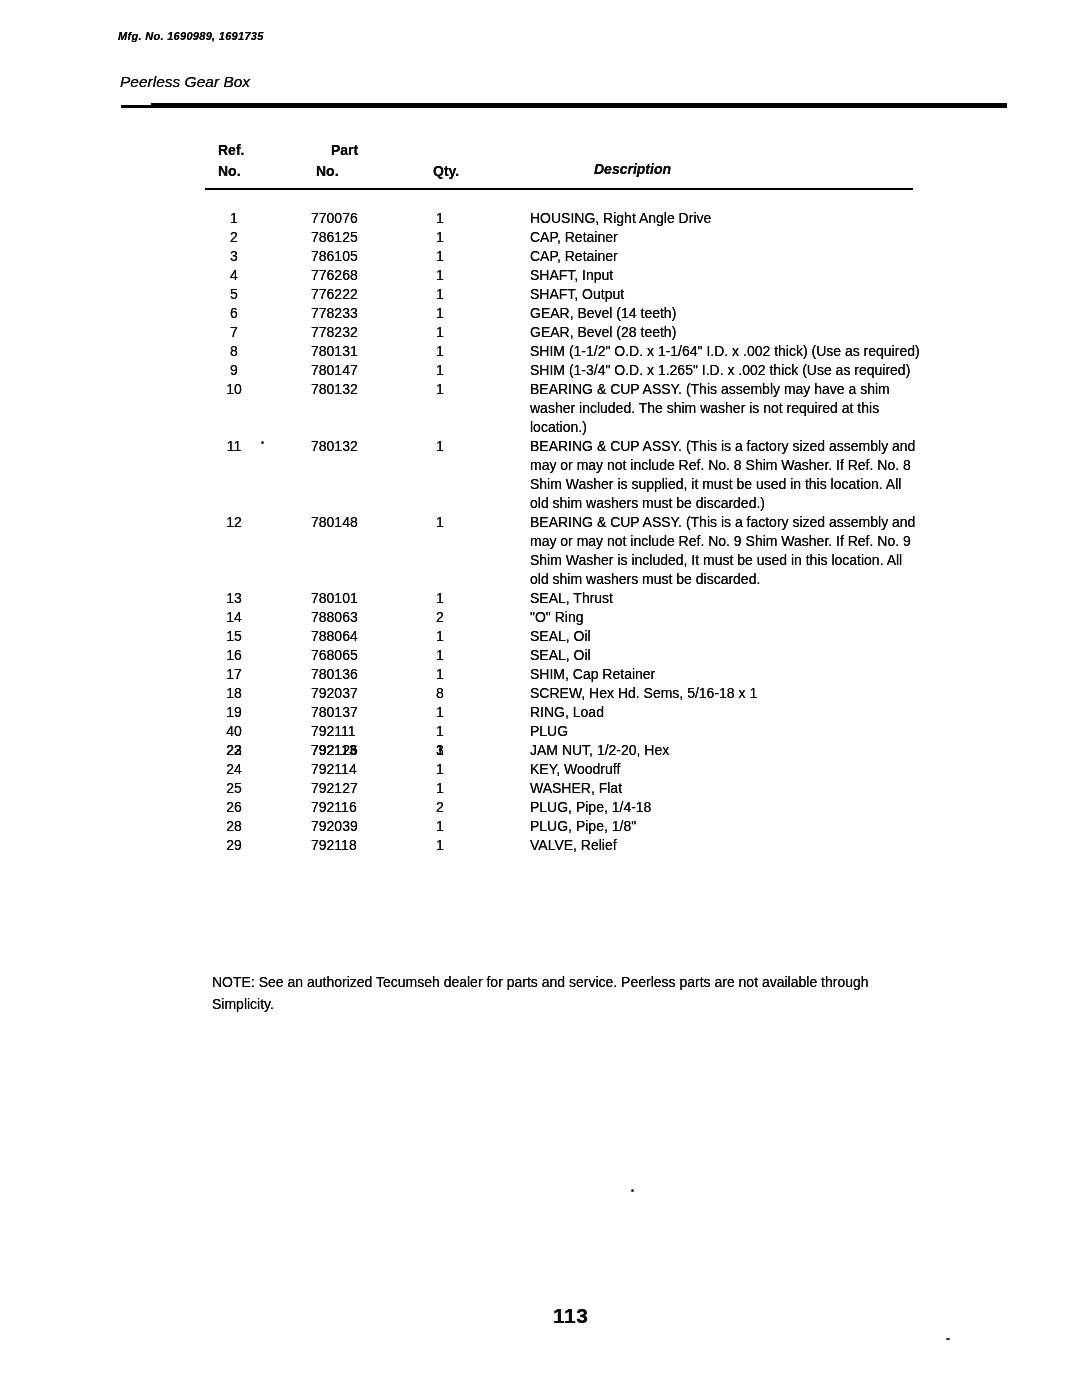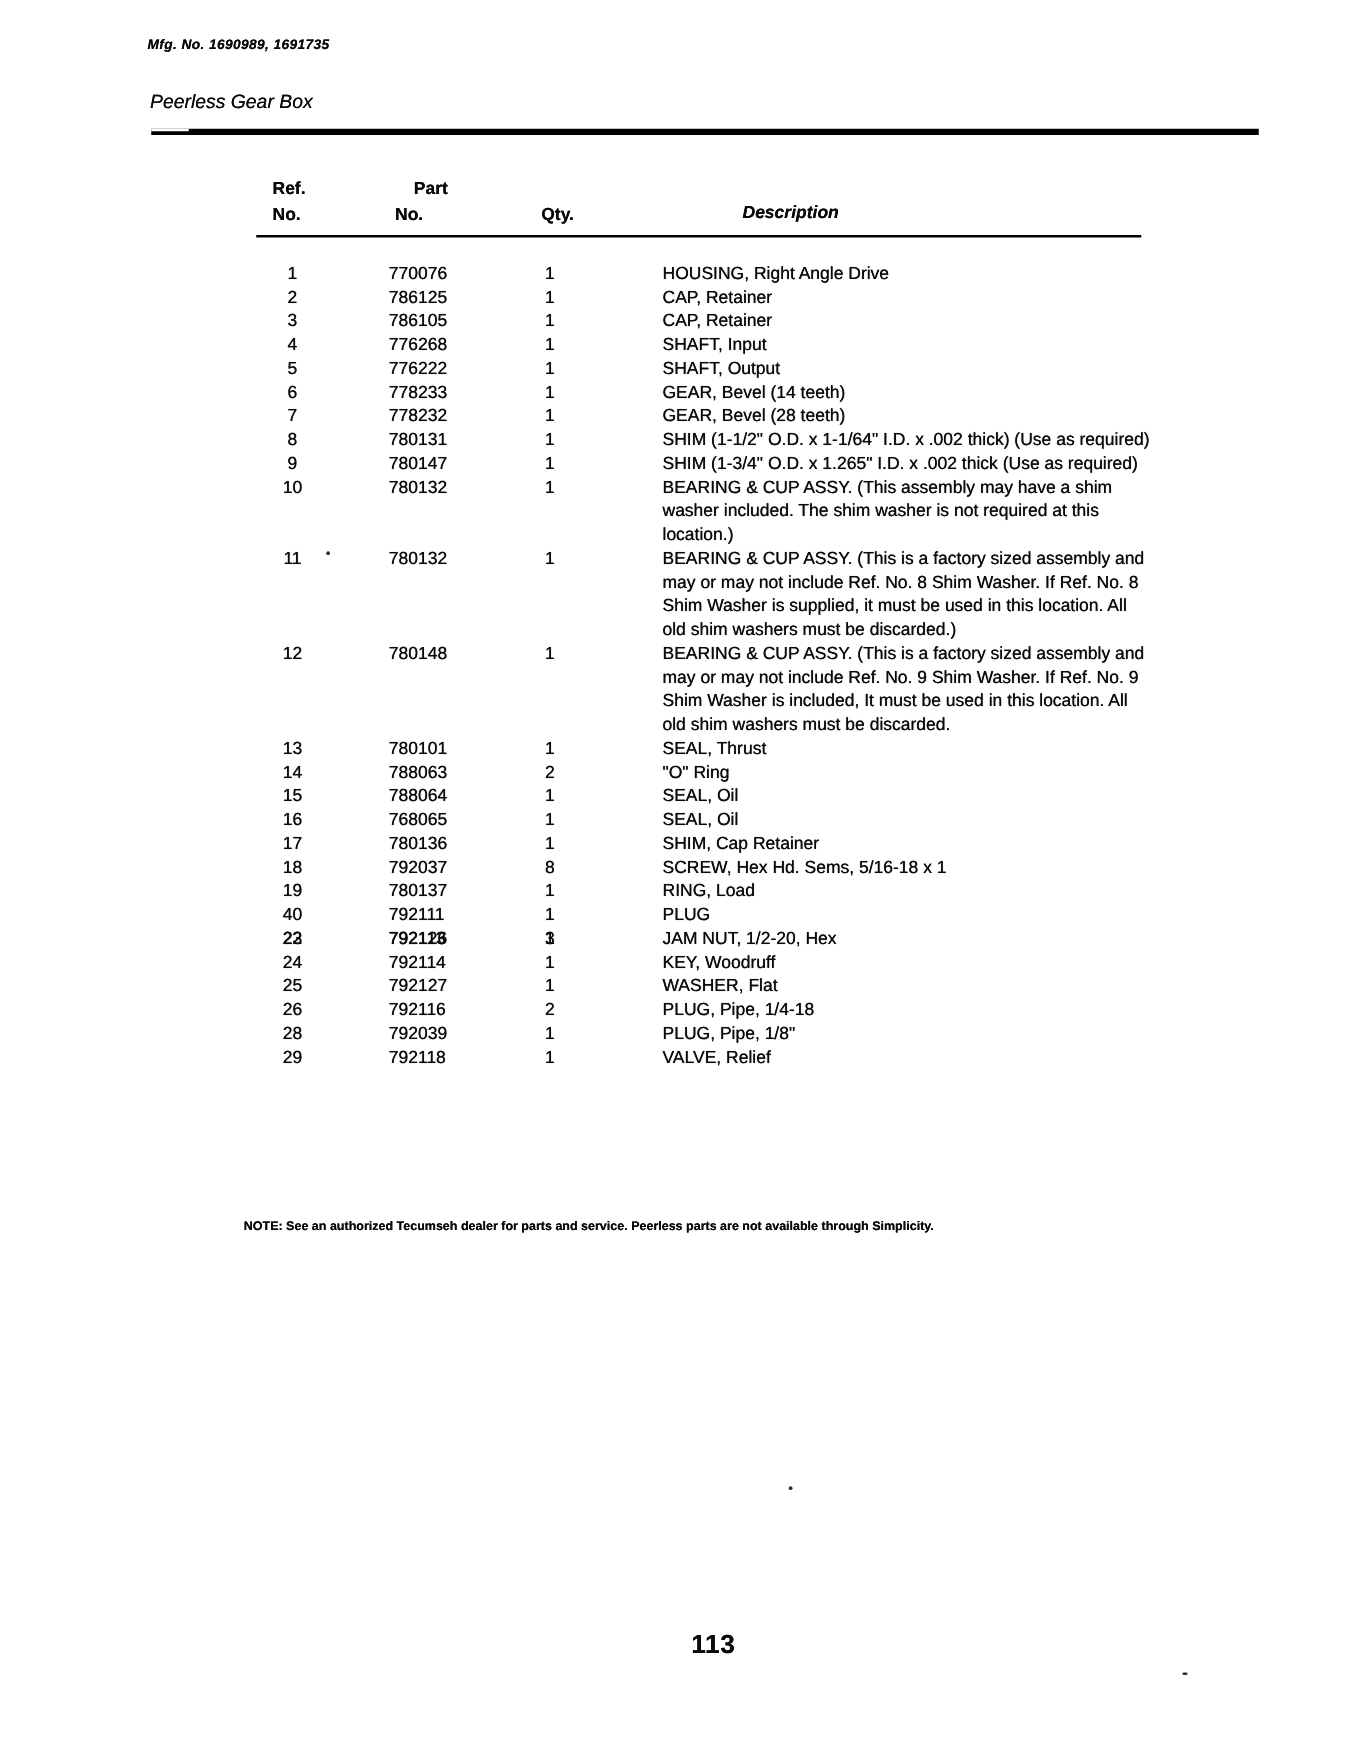--- a/index.html
+++ b/index.html
@@ -51,22 +51,22 @@
     font-size:14px;font-weight:400;line-height:19px;
     text-shadow:0 0 .55px currentColor;
   }
   .row{position:relative;}
   .c-ref{position:absolute;left:196px;top:0;width:76px;text-align:center;}
   .c-part{position:absolute;left:311px;top:0;}
   .c-qty{position:absolute;left:412px;top:0;width:56px;text-align:center;}
   .c-desc{display:block;margin-left:530px;width:390px;}
   
   .note{
-    position:absolute;left:195px;top:971px;width:700px;
-    font-size:10px;font-weight:700;line-height:22px;
+    position:absolute;left:212px;top:971px;width:700px;
+    font-size:14px;font-weight:400;line-height:22px;
     text-shadow:0 0 .3px currentColor;
   }
   .pageno{
     position:absolute;left:553px;top:1304px;
     font-size:21px;font-weight:700;letter-spacing:.5px;
     text-shadow:0 0 .3px currentColor;
   }
   
   .speck{position:absolute;width:3px;height:3px;background:#2f2f2f;border-radius:50%;}
   .s1{left:261px;top:441px;}

